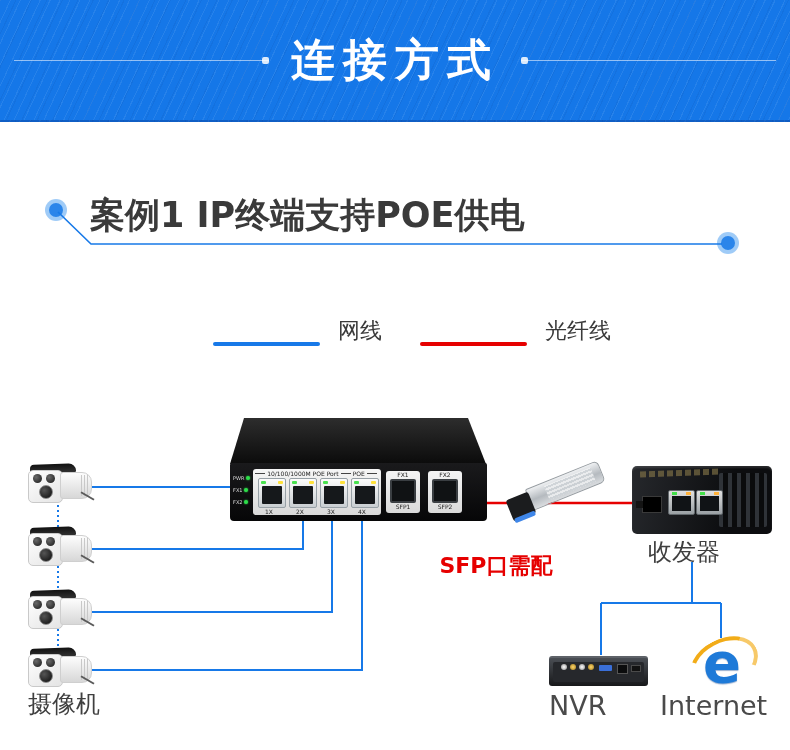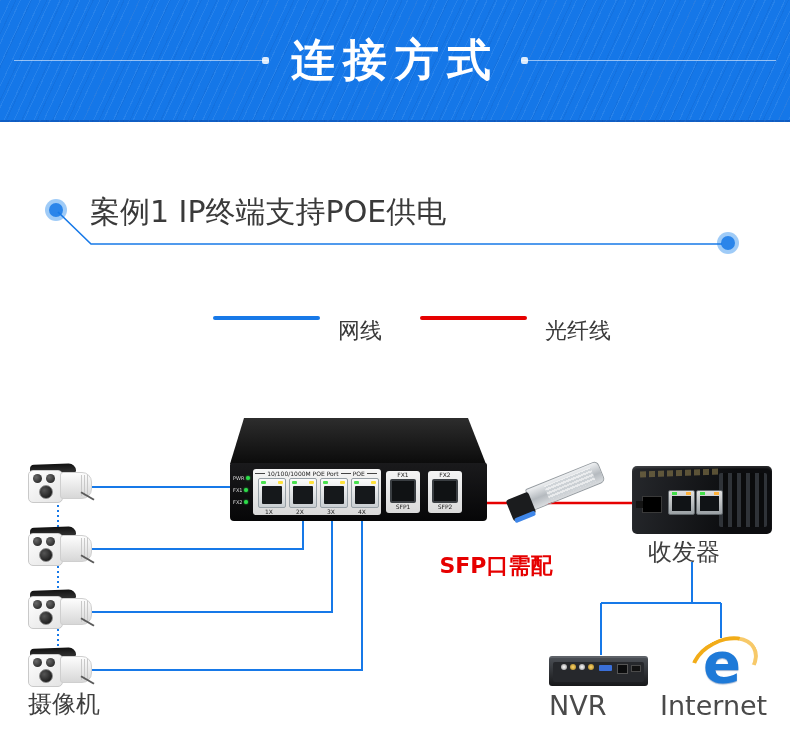--- a/index.html
+++ b/index.html
@@ -15,27 +15,27 @@
       repeating-linear-gradient(115deg,rgba(0,20,80,.06) 0 1px,transparent 1px 14px);
     border-bottom:2px solid rgba(0,20,90,.25);
     display:flex;align-items:center;justify-content:center;}
   .banner-line{height:1px;background:rgba(255,255,255,.55);flex:0 0 255px;position:relative;}
   .banner-line .cap{position:absolute;top:-3px;width:7px;height:7px;background:rgba(255,255,255,.85);border-radius:2px;}
   .banner-line.left .cap{right:0;}
   .banner-line.right .cap{left:0;}
   .banner-title{color:#fff;font-size:44px;font-weight:bold;letter-spacing:8px;margin:0 22px;white-space:nowrap;}
 
   
-  .case-title{position:absolute;left:90px;top:192px;font-size:30px;font-weight:normal;color:#3a3a3a;white-space:nowrap;}
+  .case-title{position:absolute;left:90px;top:192px;font-size:35px;font-weight:bold;color:#3a3a3a;white-space:nowrap;}
   .deco-dot{position:absolute;border-radius:50%;}
   .dot-outer{background:rgba(80,160,240,.55);}
   .dot-inner{background:#2b85ea;}
 
   
-  .legend{position:absolute;left:213px;top:316px;display:flex;align-items:flex-start;font-size:22px;color:#3a3a3a;}
+  .legend{position:absolute;left:213px;top:316px;display:flex;align-items:flex-end;font-size:22px;color:#3a3a3a;}
   .legend .swatch{width:107px;height:4px;border-radius:2px;margin-right:18px;}
   .legend .sw-blue{background:var(--network-cable,#1779e8);}
   .legend .sw-red{background:var(--fiber-cable,#e60000);margin-left:38px;}
 
   
   svg.wires{position:absolute;left:0;top:0;pointer-events:none;}
 
   
   .cam{position:absolute;width:66px;height:40px;}
   .cam .shield{position:absolute;left:3px;top:0;width:46px;height:9px;background:linear-gradient(#111,#333);

